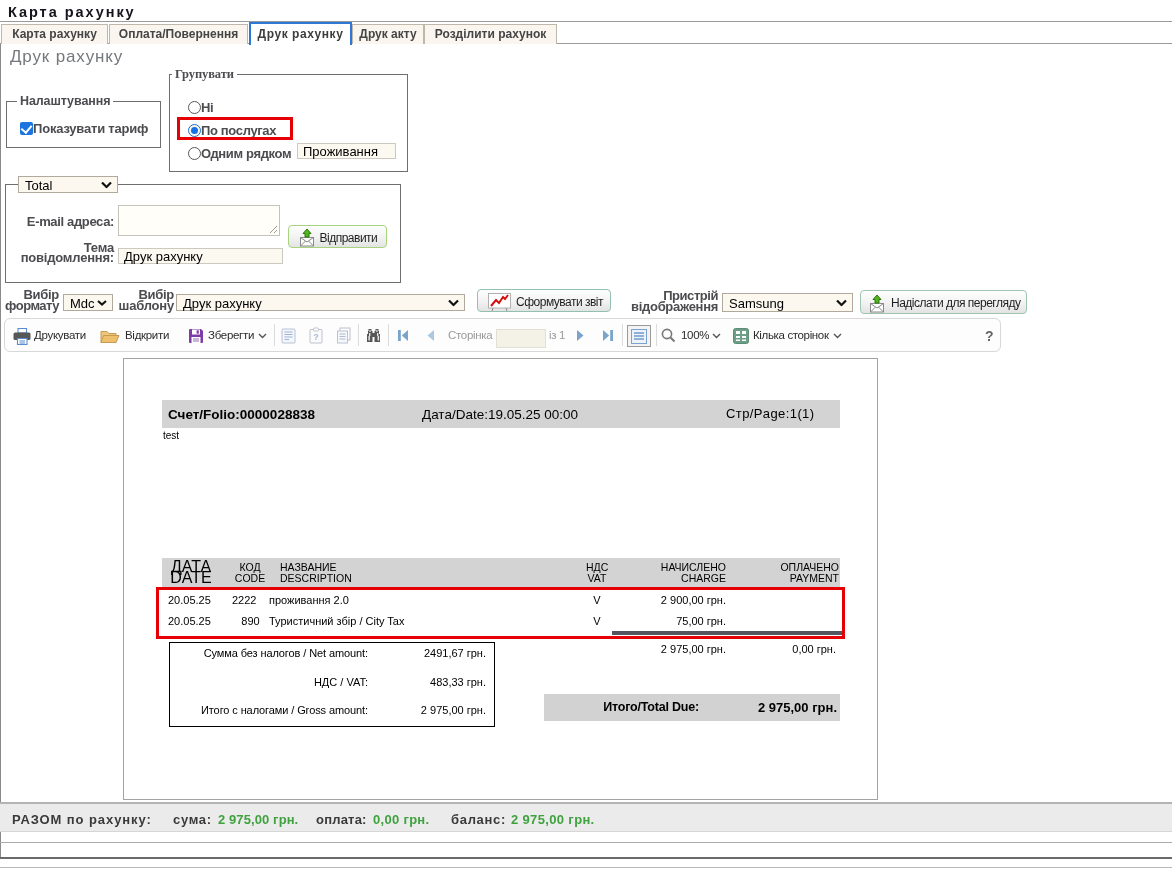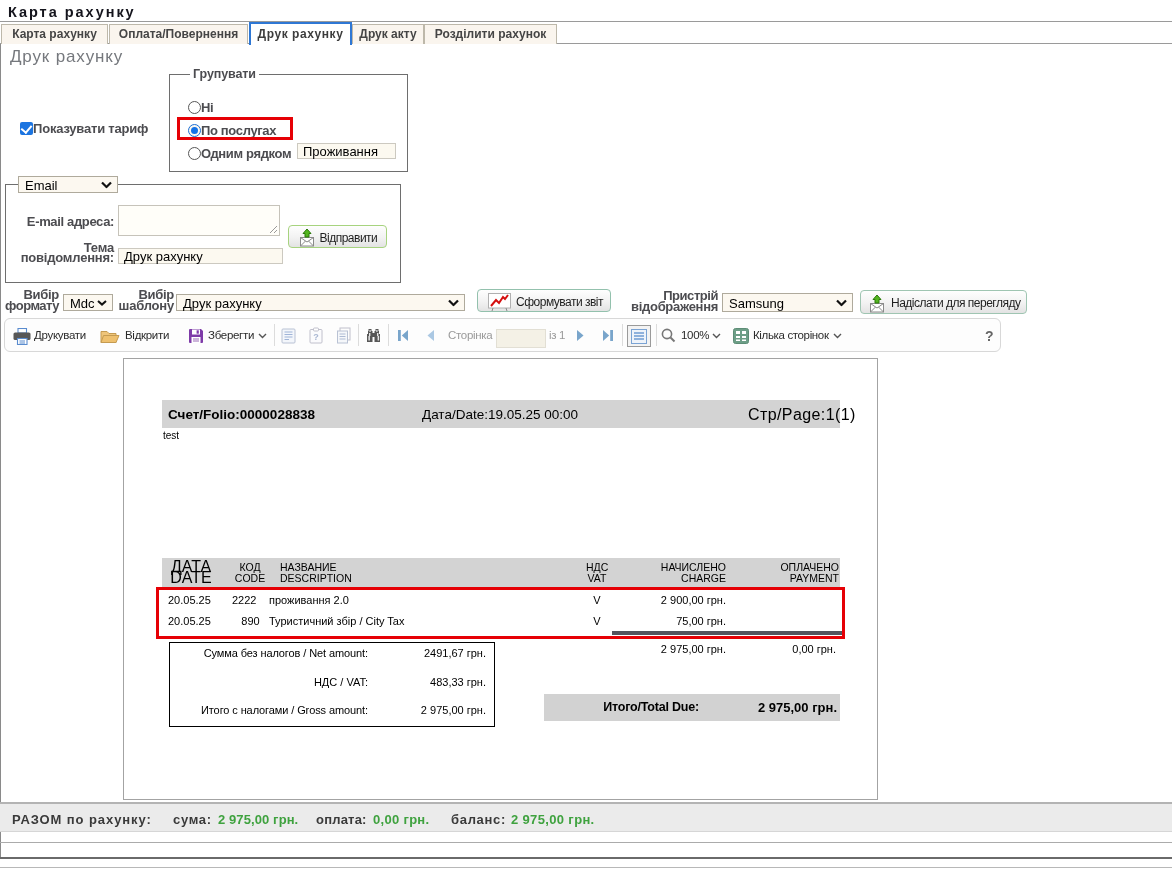--- a/index.html
+++ b/index.html
@@ -54,39 +54,42 @@
   <div class="tab" style="left:109px;width:139px;">Оплата/Повернення</div>
   <div class="tab active" style="left:249px;width:103px;">Друк рахунку</div>
   <div class="tab" style="left:352px;width:72px;">Друк акту</div>
   <div class="tab" style="left:424px;width:133px;">Розділити рахунок</div>
 
   <div class="abs" style="left:0;top:44px;width:1px;height:814px;background:#8a8a8a;"></div>
 
   <div class="abs" style="left:10px;top:47px;font-size:17px;color:#75787d;letter-spacing:0.85px;">Друк рахунку</div>
 
   <div class="fs" style="left:169px;top:74px;width:239px;height:98px;">
-    <div class="leg" style="left:20px;">Групувати</div>
+    <div class="leg" style="left:2px;font-family:Liberation Serif, serif;">Групувати</div>
   </div>
   <div class="radio" style="left:188px;top:101px;"></div>
   <div class="lbl" style="left:201px;top:100px;letter-spacing:-0.35px;">Ні</div>
   <div class="radio sel" style="left:188px;top:124px;"></div>
   <div class="lbl" style="left:201px;top:123px;letter-spacing:-0.35px;">По послугах</div>
   <div class="abs" style="left:177px;top:117px;width:116px;height:23px;border:3px solid #e60005;z-index:5;"></div>
   <div class="radio" style="left:188px;top:147px;"></div>
   <div class="lbl" style="left:201px;top:146px;letter-spacing:-0.35px;">Одним рядком</div>
   <div class="inp" style="left:297px;top:143px;width:99px;height:16px;">
       <span>Проживання</span>
     </div>
 
+  <div class="fs" style="left:6px;top:101px;width:155px;height:47px;">
+    <div class="leg" style="left:10px;">Налаштування</div>
+  </div>
   <div class="chk" style="left:20px;top:122px;"></div>
   <div class="lbl" style="left:33px;top:121px;">Показувати тариф</div>
 
   <div class="fs" style="left:5px;top:184px;width:396px;height:99px;"></div>
   <div class="sel" style="left:18px;top:176px;width:100px;height:17px;">
-    <span class="txt">Email</span>
+    <span class="txt">Total</span>
     <svg class="ar" width="11" height="7" viewBox="0 0 11 7">
         <path d="M1 1 L5.5 5.5 L10 1" fill="none" stroke="#111" stroke-width="2.2"></path>
       </svg>
   </div>
   <div class="lbl" style="left:0;top:214px;width:114px;text-align:right;letter-spacing:-0.35px;">E-mail адреса:</div>
   <div class="abs" style="left:118px;top:205px;width:162px;height:31px;background:#fffef9;border:1px solid #c6c3ba;">
     <svg style="position:absolute;right:1px;bottom:1px;" width="9" height="9" viewBox="0 0 9 9">
         <path d="M8 1 L1 8 M8 5 L5 8" stroke="#9a9a9a" stroke-width="1"></path>
       </svg>
   </div>
@@ -247,21 +250,21 @@
         <path d="M1 1 L4.5 4.5 L8 1" fill="none" stroke="#555" stroke-width="1.4"></path>
       </svg>
     <div class="titem b" style="left:980px;top:9px;color:#666;font-size:14px;">?</div>
   </div>
 
   <div id="pg"></div>
 
   <div class="abs" style="left:162px;top:400px;width:678px;height:28px;background:#d3d3d3;"></div>
   <div class="abs b rtxt" style="left:168px;top:407px;font-size:13.5px;">Счет/Folio:0000028838</div>
   <div class="abs rtxt" style="left:422px;top:407px;font-size:13.5px;">Дата/Date:19.05.25 00:00</div>
-  <div class="abs rtxt" style="left:726px;top:406px;font-size:16px;letter-spacing:0.4px;margin-left:22px;">Стр/Page:1(1)</div>
+  <div class="abs rtxt" style="left:726px;top:406px;font-size:13px;letter-spacing:0.4px;">Стр/Page:1(1)</div>
   <div class="abs rtxt" style="left:163px;top:430px;font-size:10px;">test</div>
 
   <div class="abs" style="left:162px;top:558px;width:678px;height:29px;background:#d3d3d3;"></div>
   <div class="abs rtxt" style="left:168px;top:562px;font-size:16px;line-height:10.9px;width:46px;text-align:center;white-space:pre;">ДАТА
 DATE</div>
   <div class="abs rtxt" style="left:231px;top:562px;font-size:10.5px;line-height:10.9px;width:38px;text-align:center;white-space:pre;">КОД
 CODE</div>
   <div class="abs rtxt" style="left:280px;top:562px;font-size:10.5px;line-height:10.9px;white-space:pre;">НАЗВАНИЕ
 DESCRIPTION</div>
   <div class="abs rtxt" style="left:586px;top:562px;font-size:10.5px;line-height:10.9px;width:22px;text-align:center;white-space:pre;">НДС

